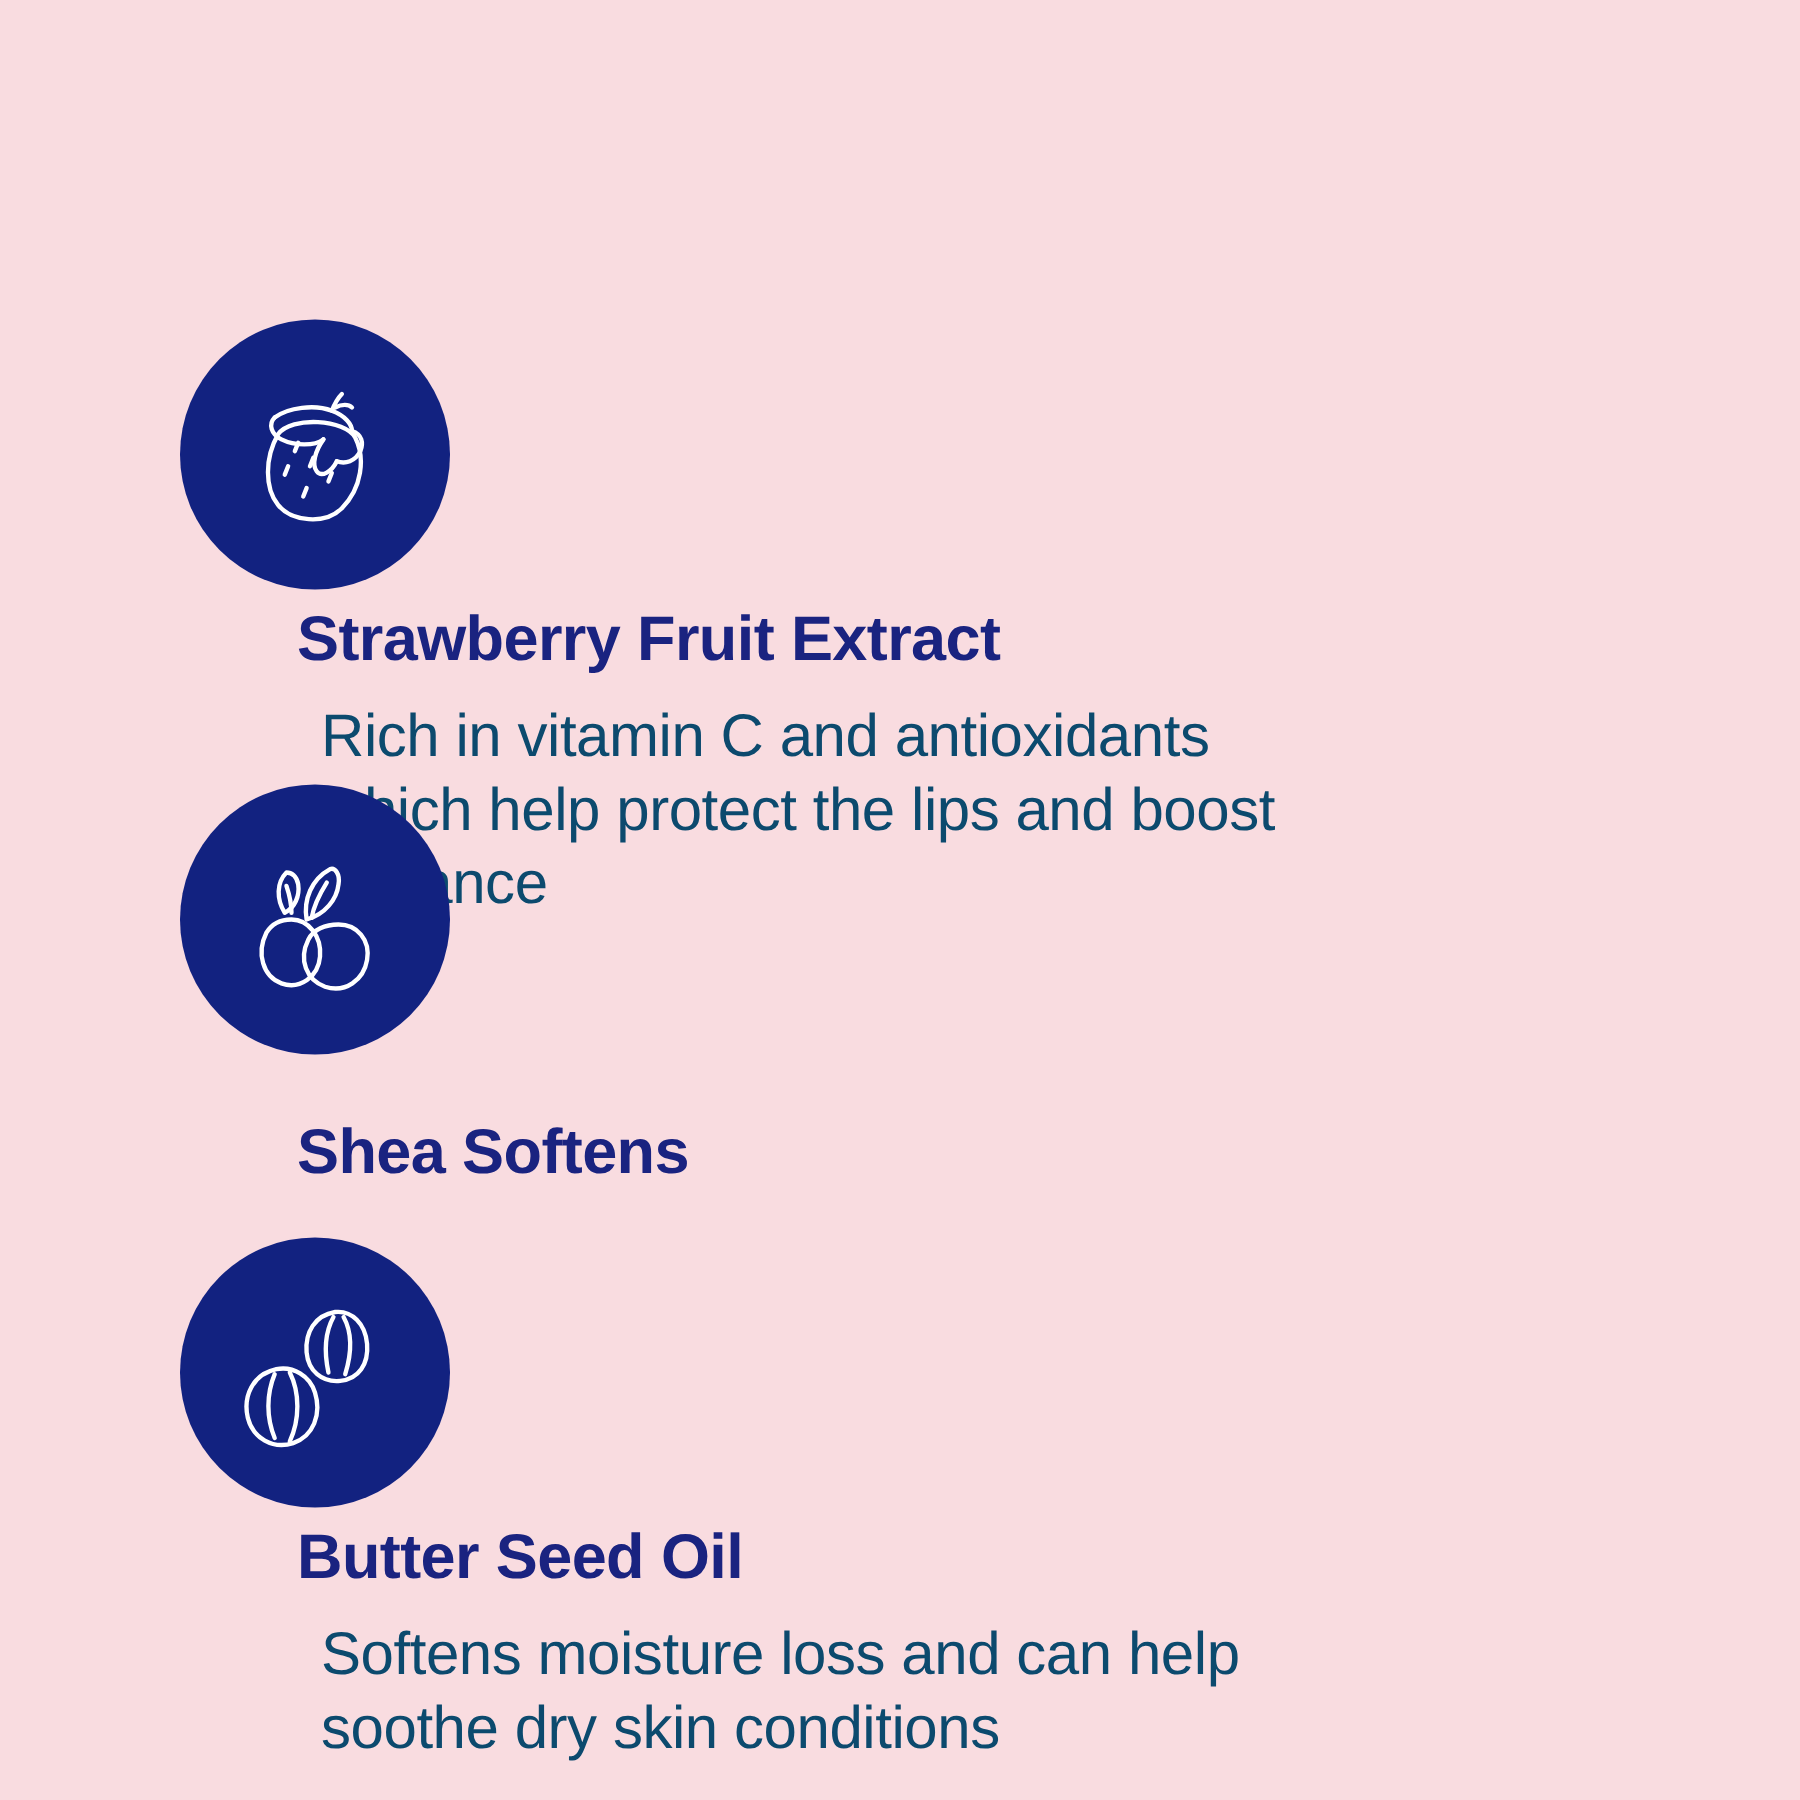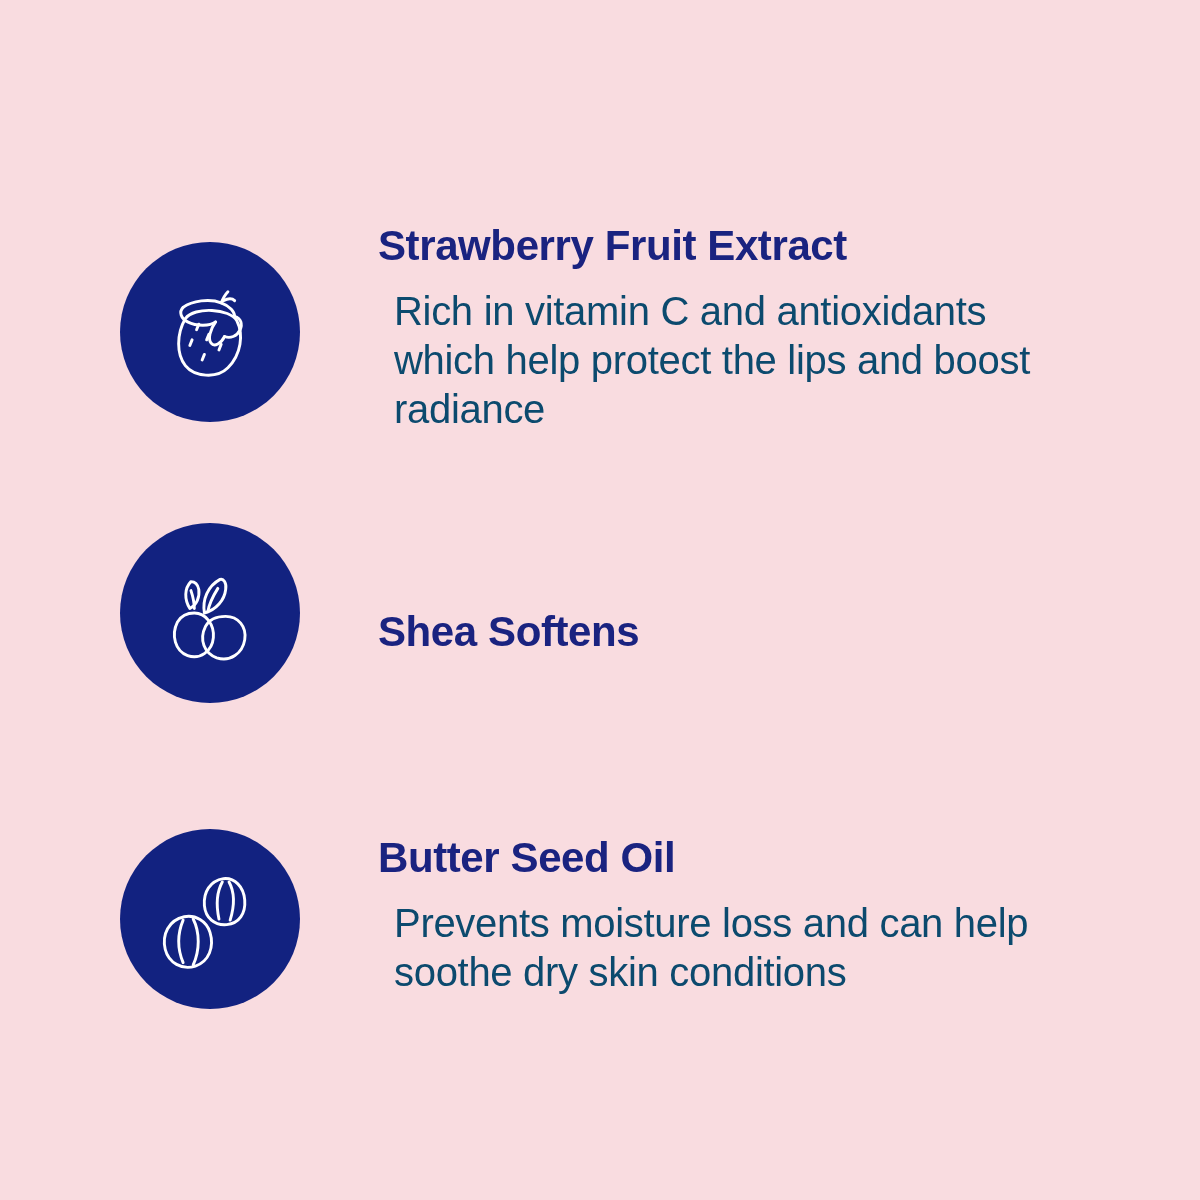--- a/index.html
+++ b/index.html
@@ -26,21 +26,22 @@
     left: 0;
     top: 0;
     width: 1200px;
     height: 1200px;
   }
 
   .feature-row {
     position: absolute;
     left: 120px;
     display: flex;
-    align-items: center;
+    align-items: flex-start;
+    flex-direction: column;
   }
 
   .feature-row.row-0 { top: 213px; }
   .feature-row.row-1 { top: 523px; }
   .feature-row.row-2 { top: 825px; }
 
   .icon-badge {
     flex: 0 0 auto;
     width: 180px;
     height: 180px;
@@ -145,18 +146,18 @@
             <path d="M61 17 C56 26 55 36 58 50"></path>
             <path d="M67 17 C72 26 72 38 68 51"></path>
             <path d="M27 48 C13 51 7 64 10 77 C13 89 25 96 37 92 C49 88 54 75 50 62 C47 52 37 46 27 48 Z"></path>
             <path d="M26 51 C21 63 21 77 26 89"></path>
             <path d="M35 50 C41 62 41 78 35 91"></path>
           </g>
         </svg>
       </div>
       <div class="feature-text">
         <h2 class="feature-title">Butter Seed Oil</h2>
-        <p class="feature-desc">Prevents moisture loss and can help soothe dry skin conditions</p>
+        <p class="feature-desc">Softens moisture loss and can help soothe dry skin conditions</p>
       </div>
     </div>
 
   </div>
 </div>
 
 </body></html>

